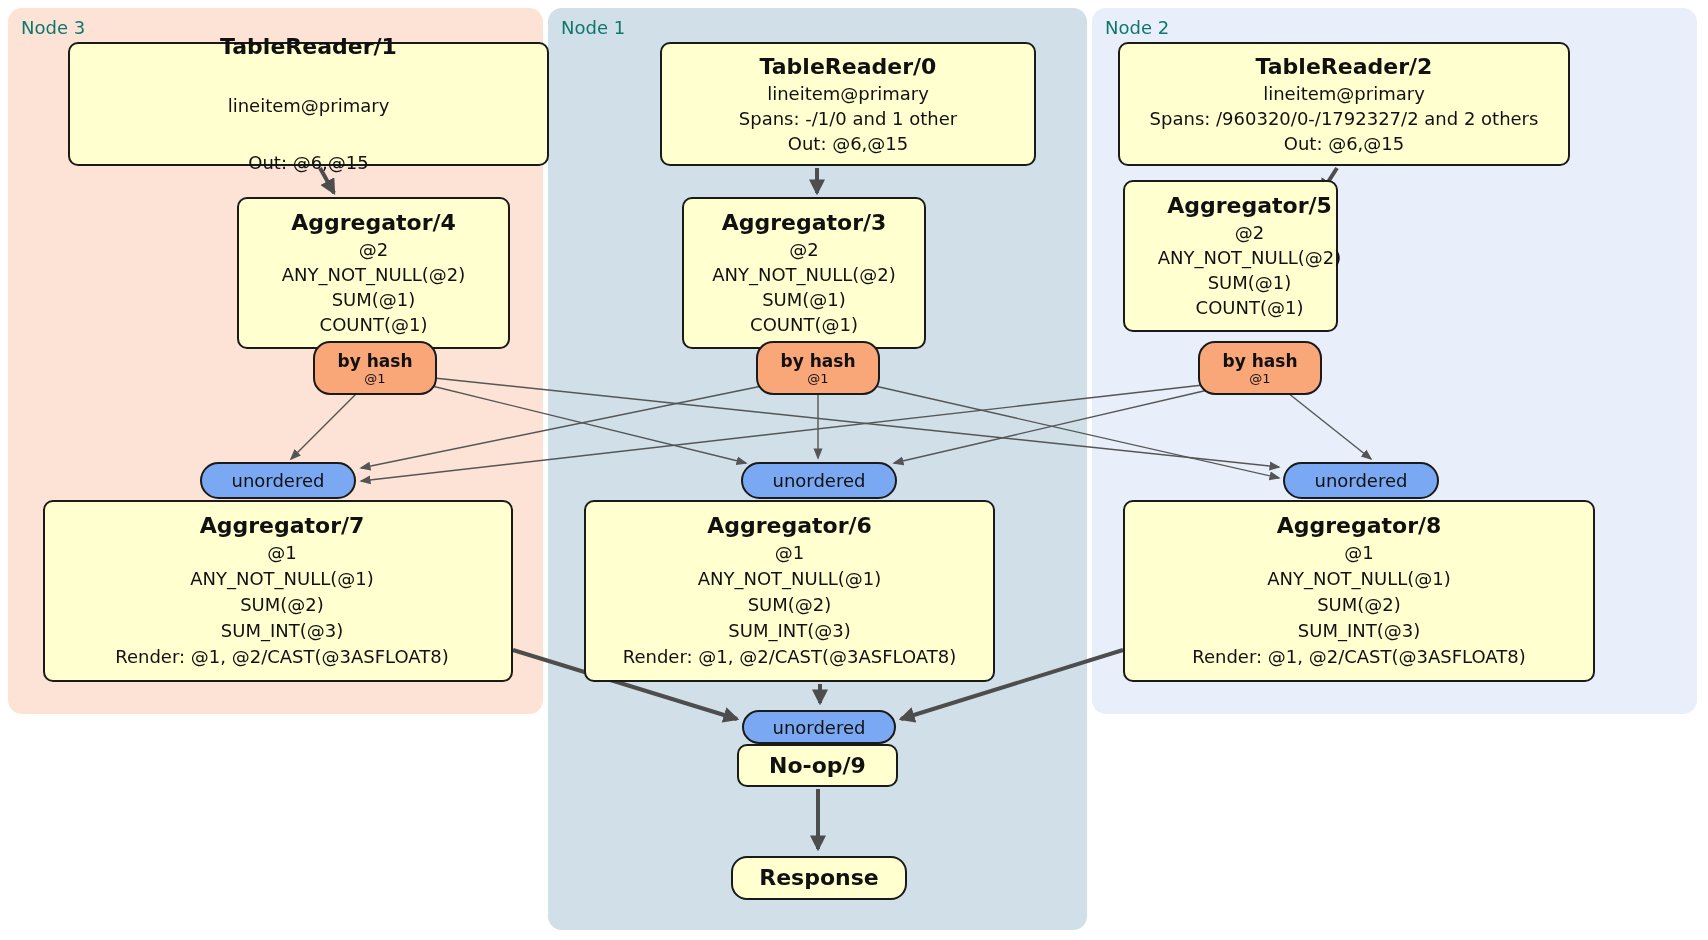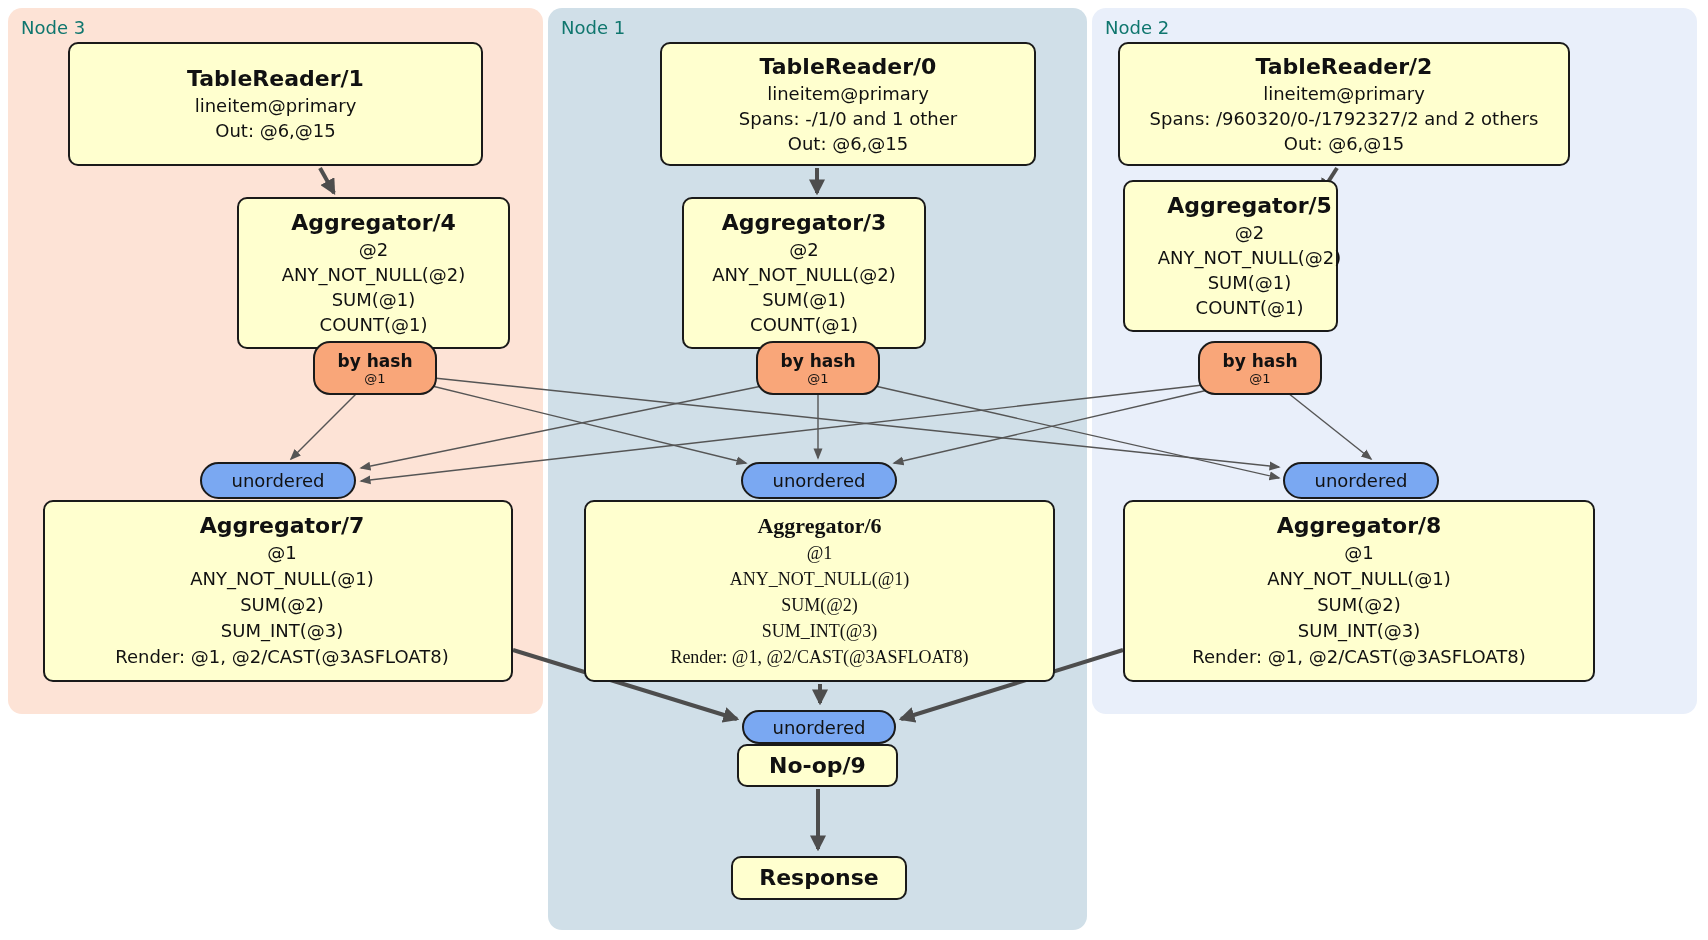--- a/index.html
+++ b/index.html
@@ -20,31 +20,31 @@
 
   .nbox{
     position:absolute;z-index:3;background:#ffffcf;border:2px solid #1a1a1a;
     border-radius:10px;display:flex;flex-direction:column;justify-content:center;
     align-items:center;text-align:center;line-height:25px;font-size:18px;
     white-space:nowrap;box-sizing:border-box;
   }
   .nbox .title{font-weight:bold;font-size:22px;line-height:28px;}
   #box-agg7 .line,#box-agg6 .line,#box-agg8 .line{line-height:26px;}
 
-  #box-tr1{left:68px;top:42px;width:415px;height:124px;}
+  #box-tr1{left:68px;top:42px;width:481px;height:124px;gap:32px;}
   #box-tr0{left:640px;top:42px;width:376px;height:124px;margin-left:20px;}
   #box-tr2{left:1118px;top:42px;width:452px;height:124px;}
   #box-agg4{left:237px;top:197px;width:273px;height:152px;}
   #box-agg3{left:682px;top:197px;width:244px;height:152px;}
   #box-agg5{left:1123px;top:180px;width:215px;height:152px;padding-left:38px;}
   #box-agg7{left:43px;top:500px;width:470px;height:182px;padding-left:8px;}
-  #box-agg6{left:584px;top:500px;width:471px;height:182px;font-family:Liberation Serif, serif;}
+  #box-agg6{left:584px;top:500px;width:411px;height:182px;}
   #box-agg8{left:1123px;top:500px;width:472px;height:182px;}
   #box-noop{left:737px;top:744px;width:161px;height:43px;}
-  #box-response{left:731px;top:856px;width:176px;height:44px;}
+  #box-response{left:731px;top:856px;width:176px;height:44px;border-radius:16px;}
 
   .hash-pill{
     position:absolute;z-index:4;width:124px;height:54px;background:#f9a679;
     border:2px solid #1a1a1a;border-radius:17px;display:flex;flex-direction:column;
     justify-content:center;align-items:center;box-sizing:border-box;
   }
   .hash-pill .hash-label{font-weight:bold;font-size:17px;line-height:20px;}
   .hash-pill .hash-detail{font-size:13px;line-height:15px;}
   #hash-4{left:313px;top:341px;}
   #hash-3{left:756px;top:341px;}

